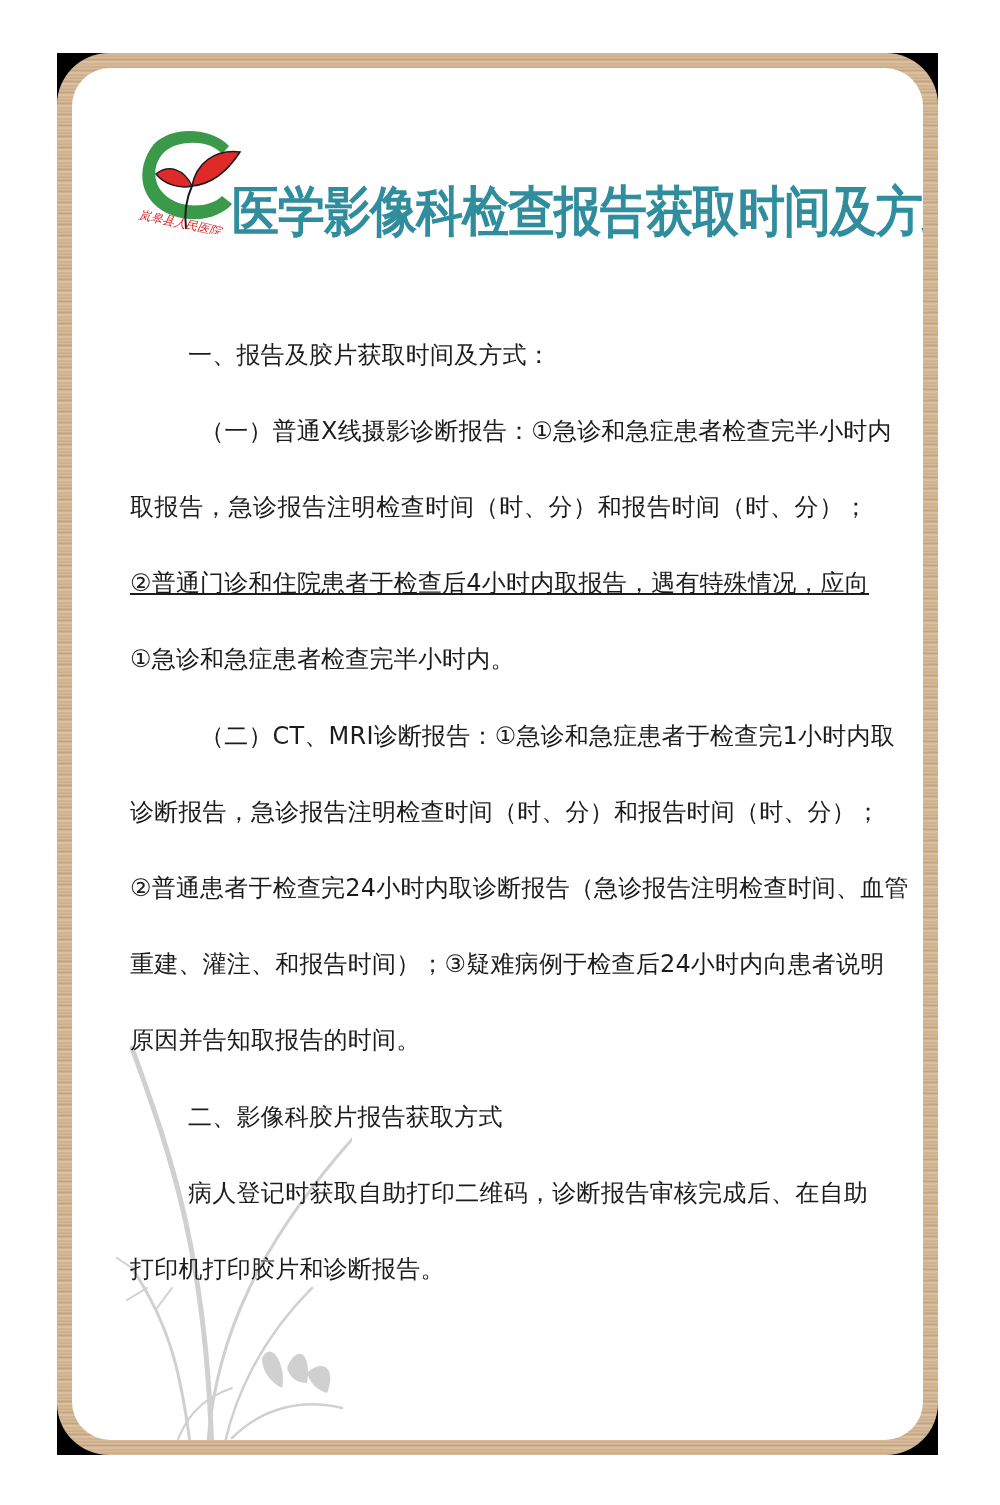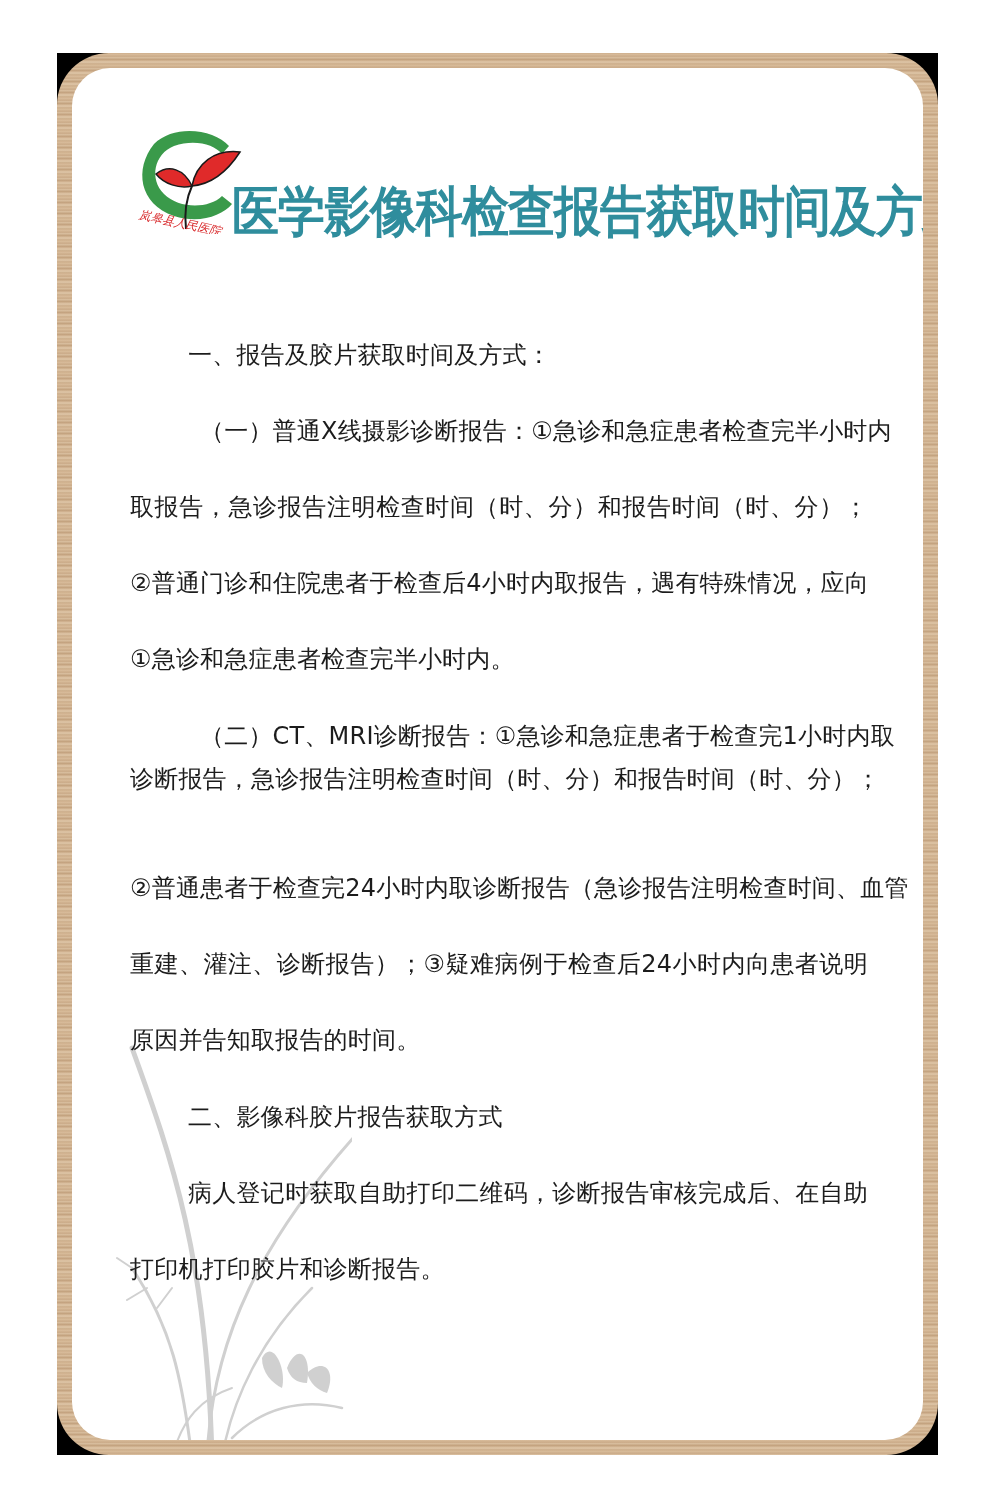--- a/index.html
+++ b/index.html
@@ -75,27 +75,27 @@
       <text x="4" y="104" font-size="12" fill="#d8282a" transform="rotate(12 50 100)" font-style="italic">岚皋县人民医院</text>
     </svg>
 
     <div class="title">医学影像科检查报告获取时间及方式</div>
 
     <div class="content">
       <div class="line" style="top:272px;left:116px;">一、报告及胶片获取时间及方式：</div>
 
       <div class="line justify indent2" style="top:348px;">（一）普通X线摄影诊断报告：①急诊和急症患者检查完半小时内</div>
       <div class="line justify" style="top:424px;">取报告，急诊报告注明检查时间（时、分）和报告时间（时、分）；</div>
-      <div class="line justify" style="top:500px;">②普通门诊和住院患者于检查后4小时内取报告，遇有特殊情况，应向</div>
+      <div class="line justify" style="top:500px;text-decoration:underline;">②普通门诊和住院患者于检查后4小时内取报告，遇有特殊情况，应向</div>
       <div class="line" style="top:576px;">①急诊和急症患者检查完半小时内。</div>
 
       <div class="line justify indent2" style="top:653px;">（二）CT、MRI诊断报告：①急诊和急症患者于检查完1小时内取</div>
-      <div class="line justify" style="top:696px;">诊断报告，急诊报告注明检查时间（时、分）和报告时间（时、分）；</div>
+      <div class="line justify" style="top:729px;">诊断报告，急诊报告注明检查时间（时、分）和报告时间（时、分）；</div>
       <div class="line justify" style="top:805px;">②普通患者于检查完24小时内取诊断报告（急诊报告注明检查时间、血管</div>
-      <div class="line justify" style="top:881px;">重建、灌注、诊断报告）；③疑难病例于检查后24小时内向患者说明</div>
+      <div class="line justify" style="top:881px;">重建、灌注、和报告时间）；③疑难病例于检查后24小时内向患者说明</div>
       <div class="line" style="top:957px;">原因并告知取报告的时间。</div>
 
       <div class="line" style="top:1034px;left:116px;">二、影像科胶片报告获取方式</div>
 
       <div class="line" style="top:1186px;">打印机打印胶片和诊断报告。</div>
       <div class="line justify indent1" style="top:1110px;">病人登记时获取自助打印二维码，诊断报告审核完成后、在自助</div>
     </div>
 
   </div>
 </div>

